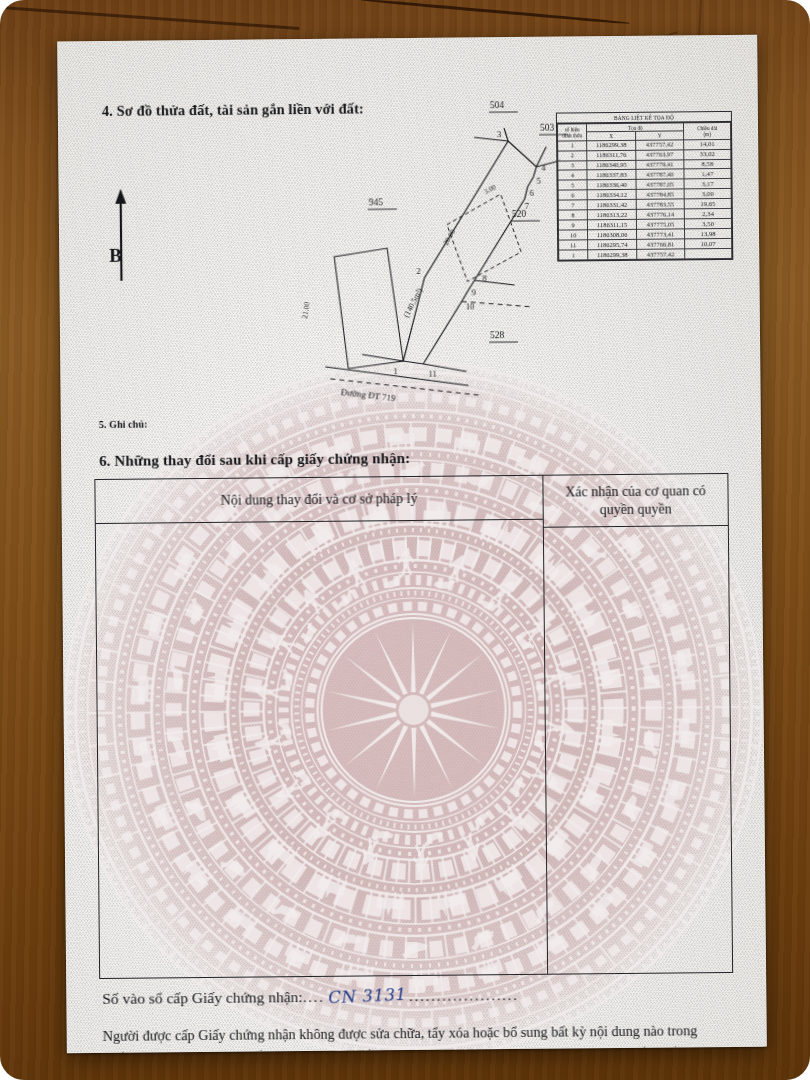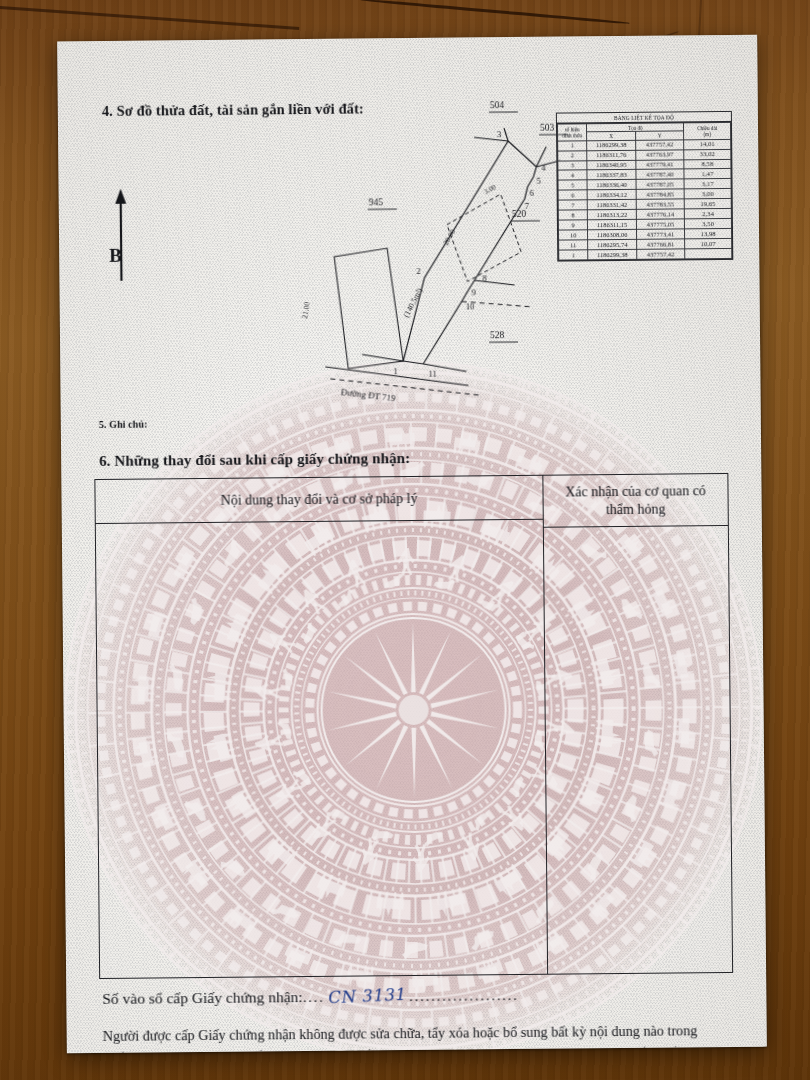--- a/index.html
+++ b/index.html
@@ -8,20 +8,21 @@
     overflow: hidden;
     font-family: "Liberation Serif", serif;
   }
   
   #desk {
     position: relative;
     width: 810px; height: 1080px;
     background:
       linear-gradient(176deg, #6d3f15 0%, #80501d 14%, #8a5a22 30%, #7d4d18 55%, #6f400f 78%, #5e3409 100%);
     overflow: hidden;
+    border-radius: 24px;
   }
   #desk::before {
     content:"";
     position:absolute; inset:0;
     background:
       repeating-linear-gradient(91deg, rgba(0,0,0,0.10) 0 2px, rgba(255,255,255,0.04) 2px 7px, rgba(0,0,0,0.05) 7px 13px);
     opacity:.55;
   }
   .wood-seam {
     position:absolute; background:rgba(25,10,0,.55);
@@ -989,21 +990,21 @@
 
       <div id="changes">
         <div class="col-left" style="display:flex; flex-direction:column;">
           <div class="hdr">Nội dung thay đổi và cơ sở pháp lý</div>
           <div class="body"></div>
         </div>
         <div class="col-right" style="display:flex; flex-direction:column;">
           <div class="hdr right">
             <div>
               <span>Xác nhận của cơ quan có</span><br>
-              <span>thẩm hỏng</span>
+              <span>quyền quyền</span>
             </div>
           </div>
           <div class="body"></div>
         </div>
       </div>
 
       <div id="footer">
         <div class="so-line">
           <span>Số vào sổ cấp Giấy chứng nhận:</span>
           <span class="dots">....</span>

